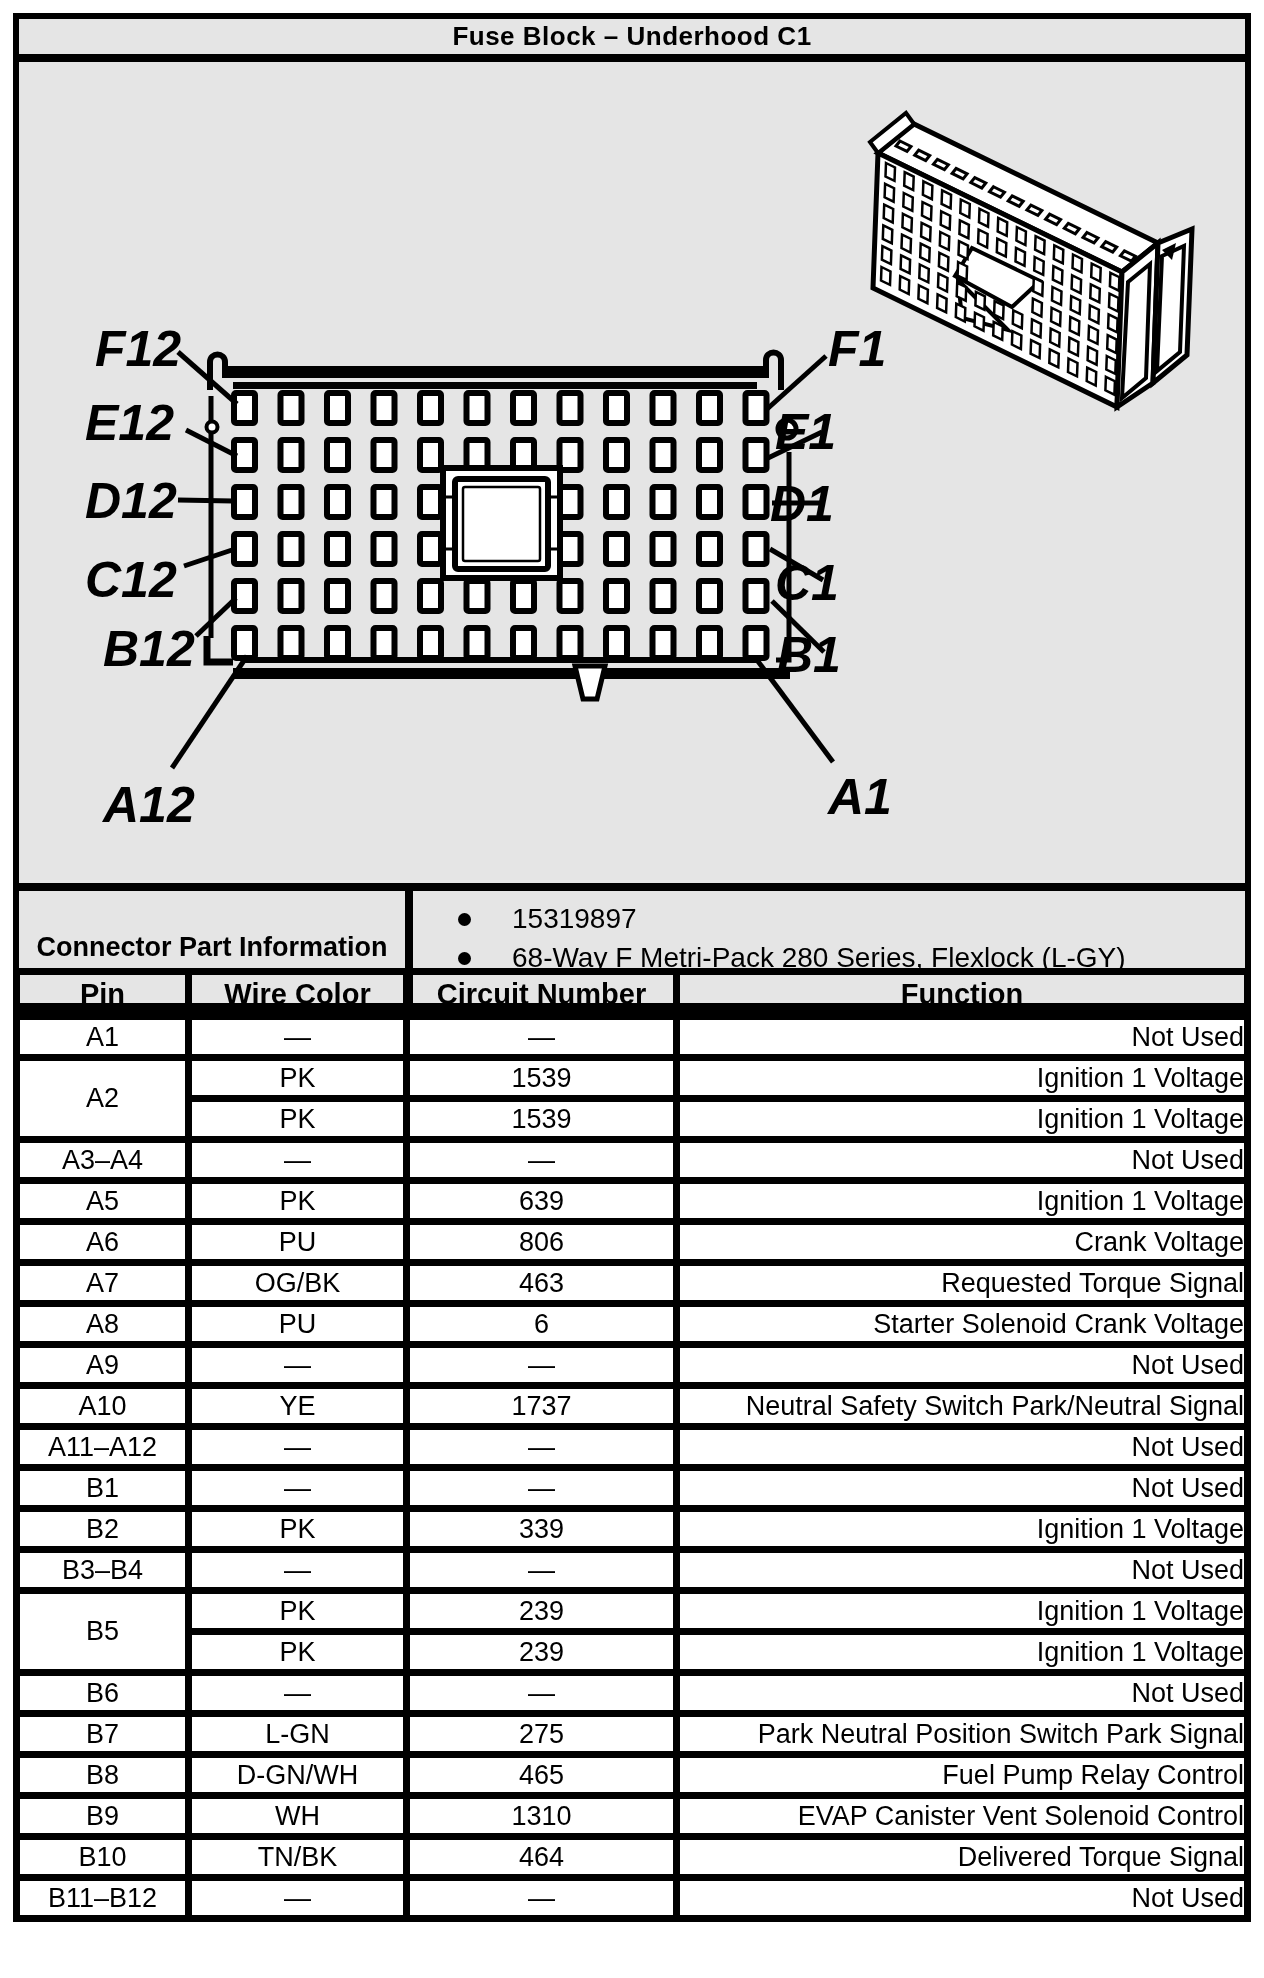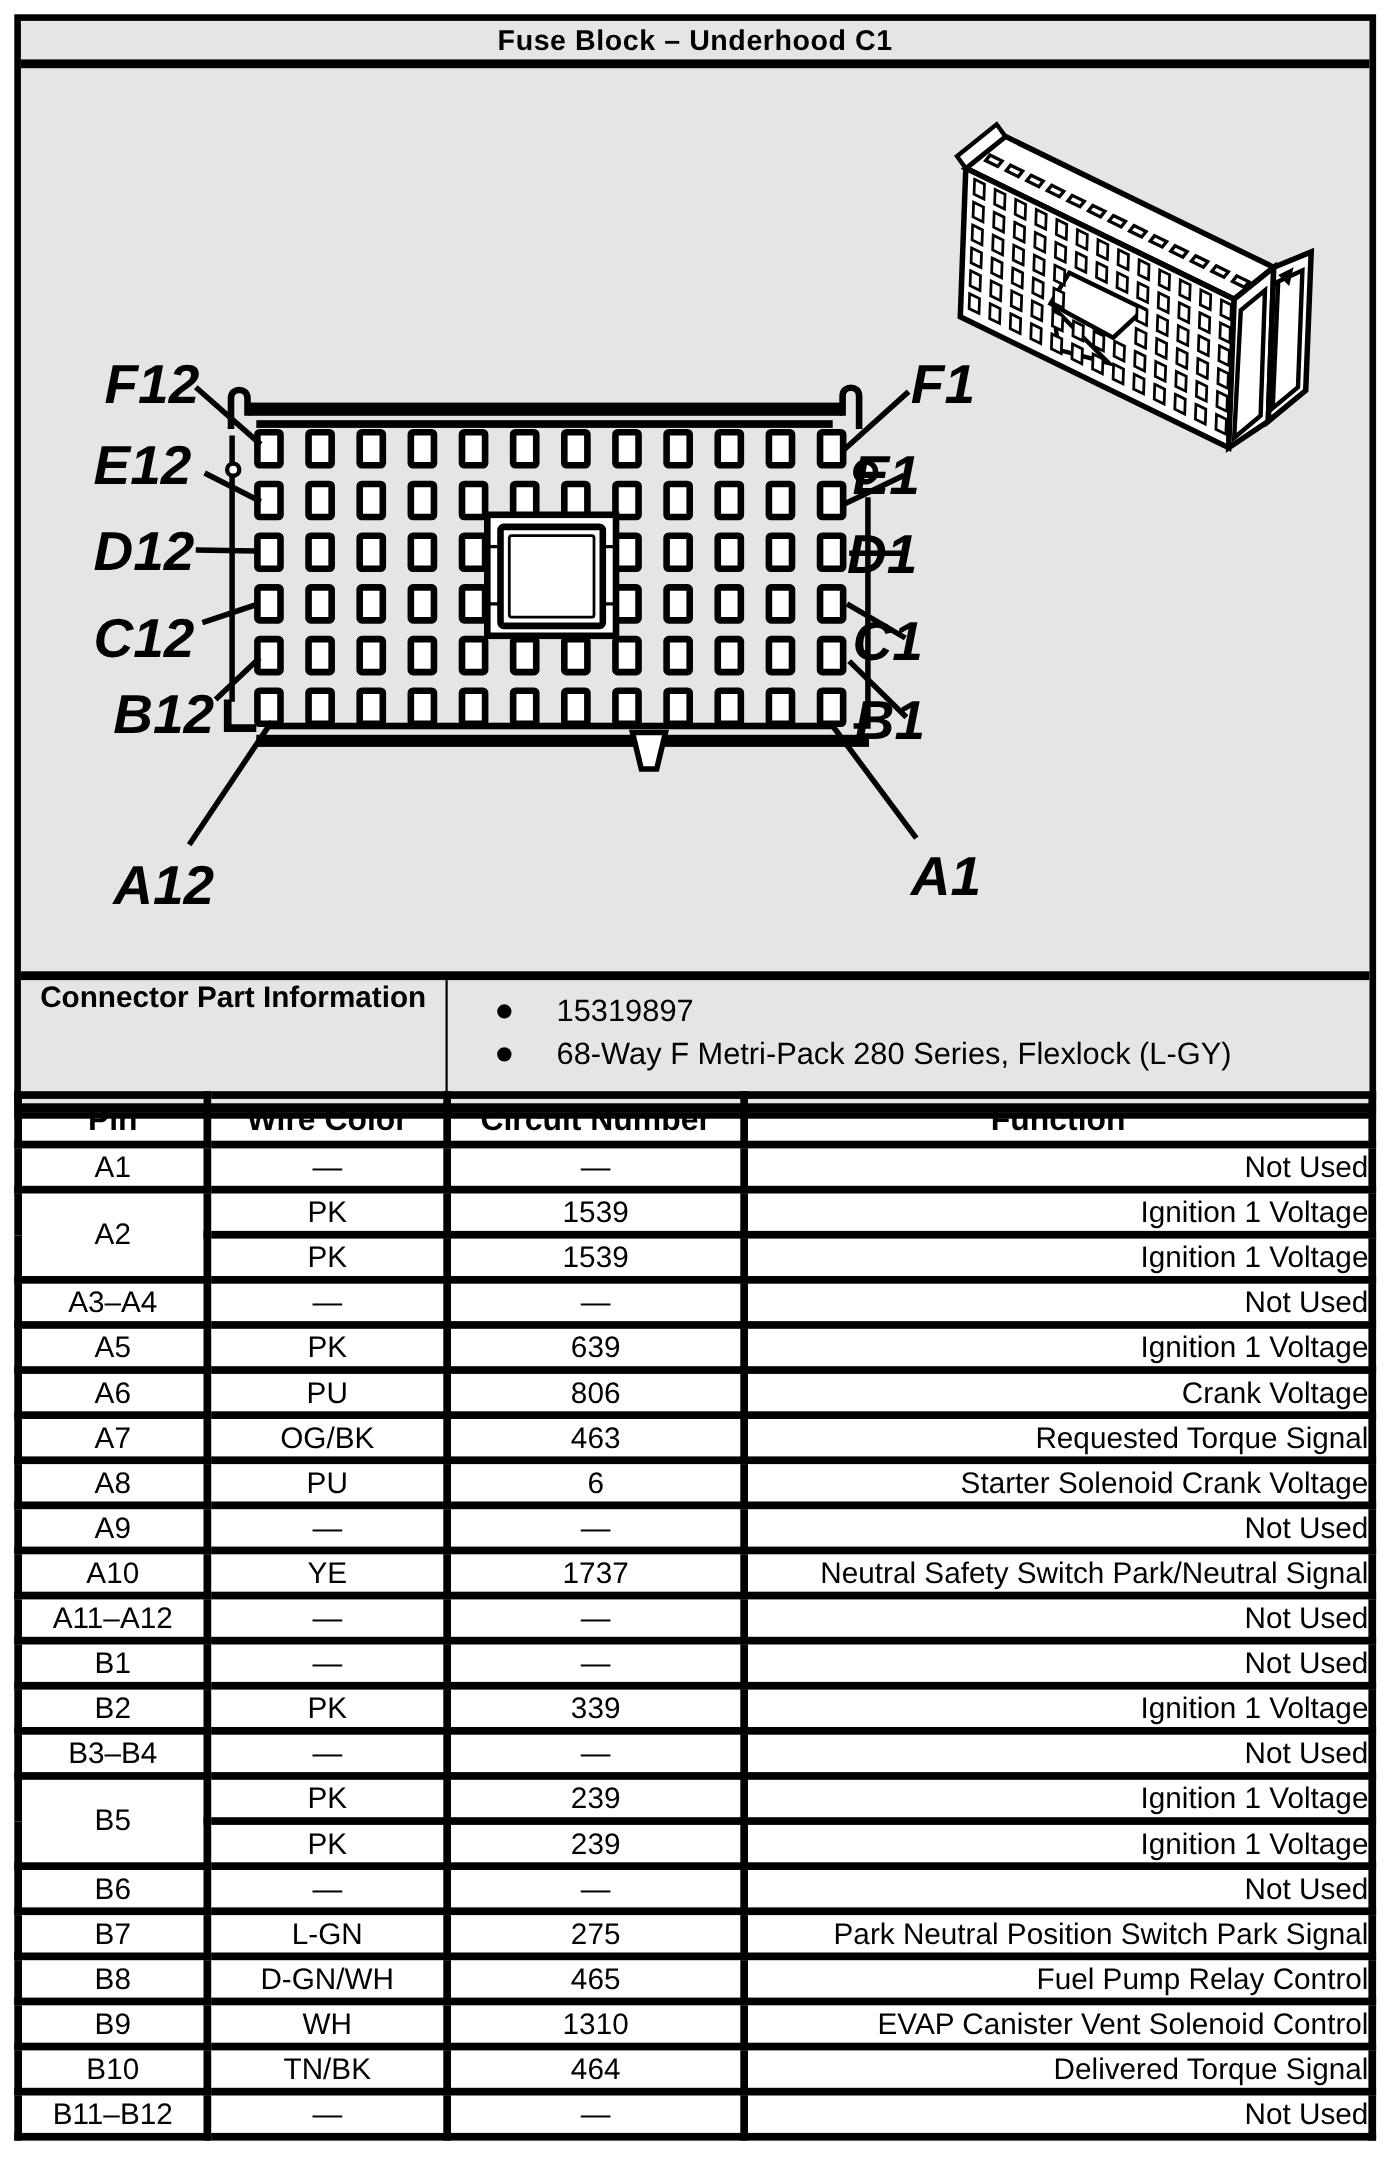--- a/index.html
+++ b/index.html
@@ -10,22 +10,22 @@
   
   .title-bar{height:35px;border-bottom:8px solid #000;display:flex;
              align-items:center;justify-content:center;}
   .title-bar span{font-size:26px;font-weight:bold;letter-spacing:0.5px;}
   
   .diagram{position:relative;height:821px;border-bottom:8px solid #000;overflow:hidden;font-style:italic;}
   .diagram svg{position:absolute;left:0;top:0;}
   .pinlabel{font-weight:bold;font-size:50px;fill:#000;}
   
   .part-info{display:flex;height:112px;border-bottom:8px solid #000;}
-  .pi-left{width:386px;border-right:2px solid #000000;display:flex;
-           justify-content:center;}
+  .pi-left{width:386px;border-right:8px solid #000000;display:flex;
+           align-items:center;justify-content:center;}
   .pi-left span{font-size:27px;font-weight:bold;text-align:center;}
   .pi-right{flex:1;padding:12px 0 0 45px;}
   .pi-item{display:flex;align-items:center;margin-bottom:7px;font-size:28px;}
   .bullet{width:13px;height:13px;border-radius:50%;background:#000;
           margin-right:41px;flex:0 0 13px;}
   
   table.pin-table{width:1238px;border-collapse:collapse;table-layout:fixed;
                   border:6px solid #000;}
   .pin-table th{border:7px solid #000;height:38px;font-size:29px;font-weight:bold;
                 text-align:center;vertical-align:middle;padding:0;}
@@ -287,21 +287,21 @@
         <span>15319897</span>
       </div>
       <div class="pi-item">
         <span class="bullet"></span>
         <span>68-Way F Metri-Pack 280 Series, Flexlock (L-GY)</span>
       </div>
     </div>
   </div>
 </div>
 
-<table class="pin-table" style="position:absolute;left:13px;top:992px;">
+<table class="pin-table" style="position:absolute;left:13px;top:968px;">
   <colgroup>
     <col style="width:172px">
       <col style="width:218px">
       <col style="width:270px">
       <col>
   </colgroup>
   <thead>
     <tr>
       <th>Pin</th>
       <th>Wire Color</th>

